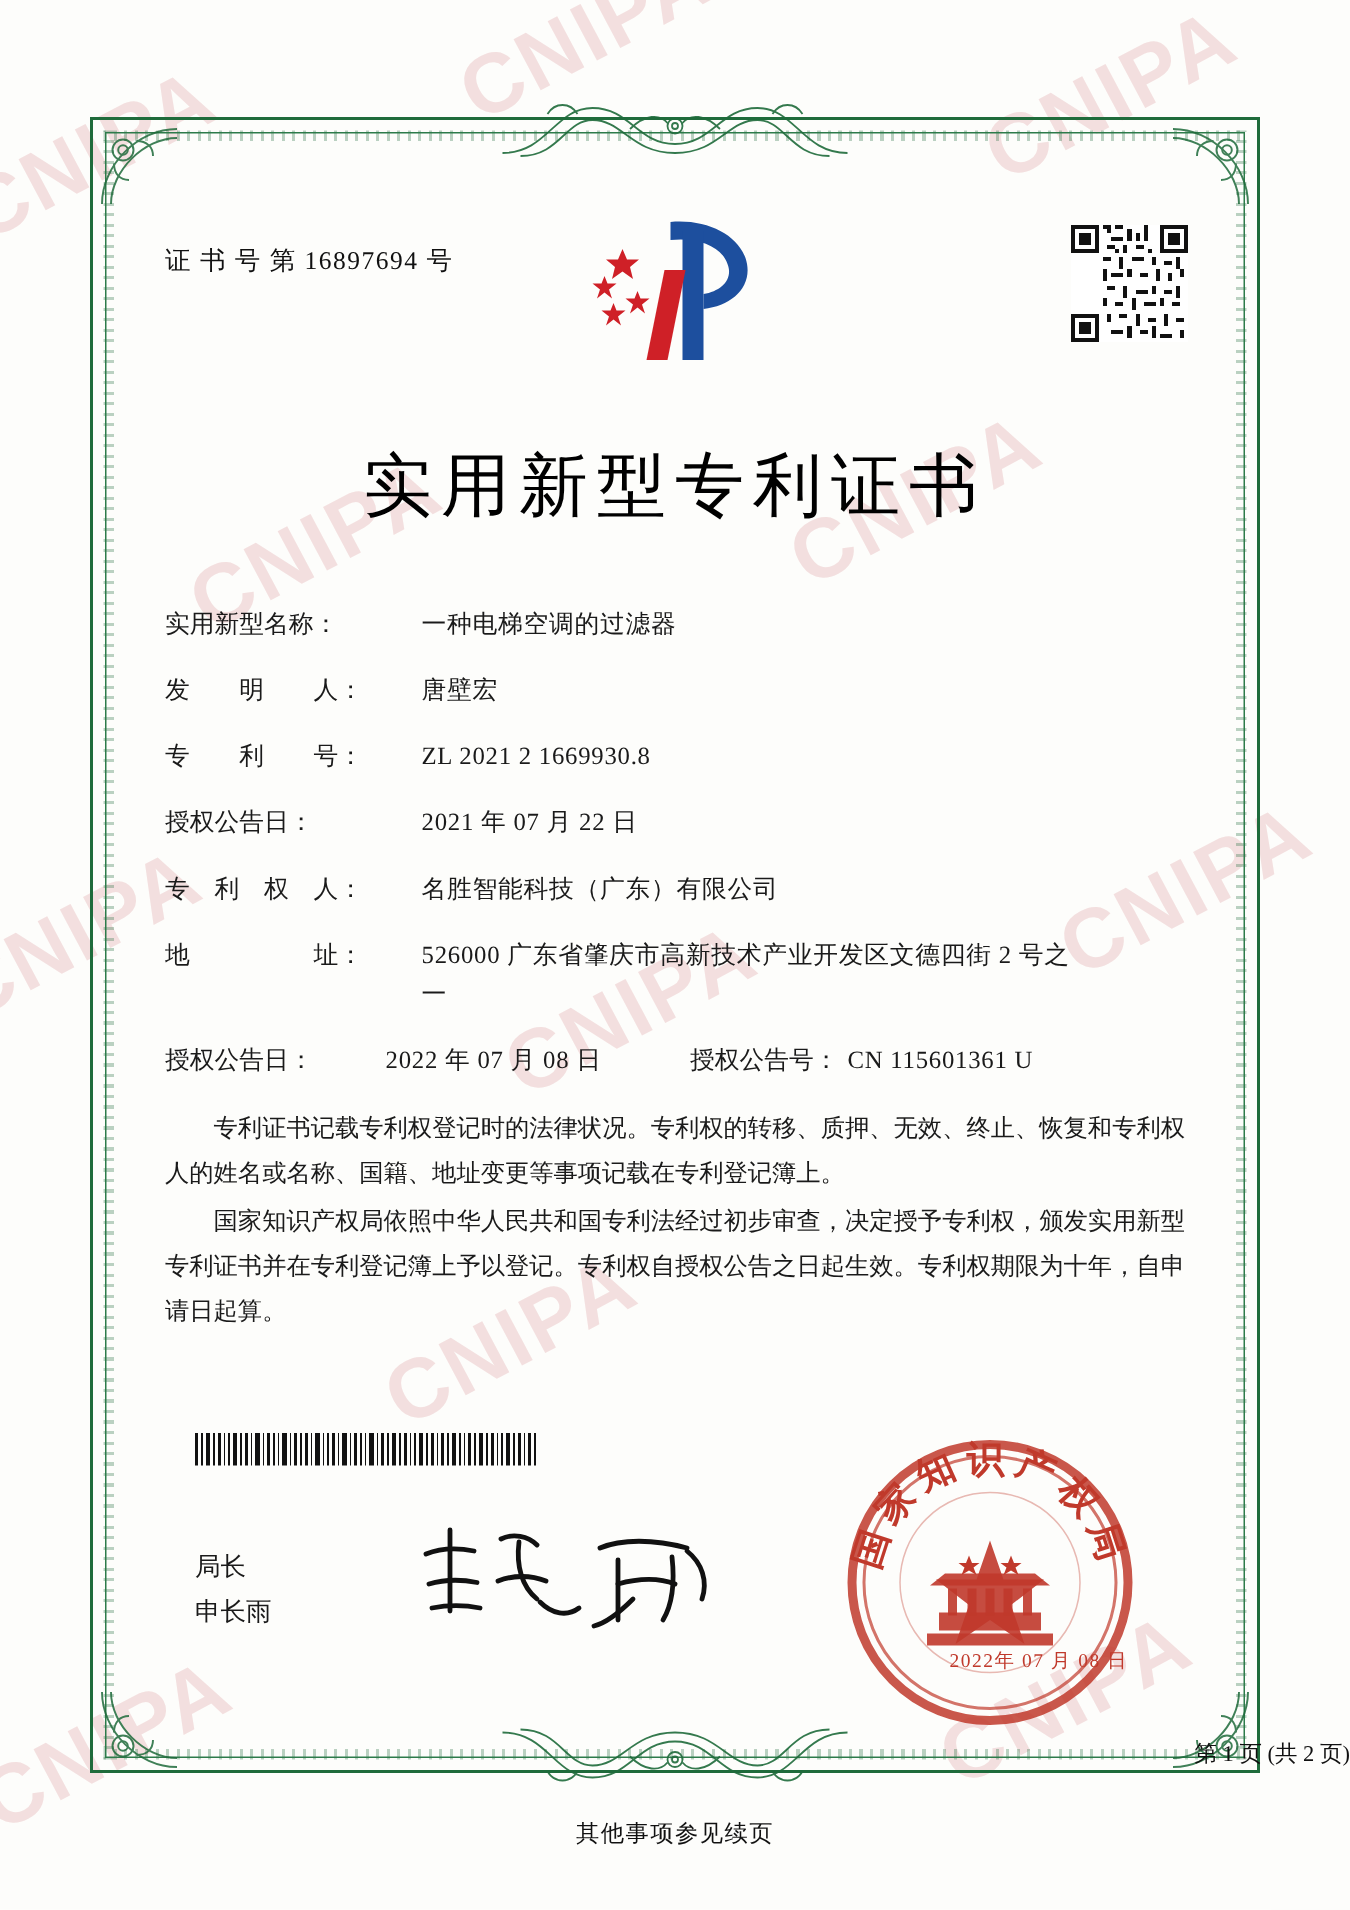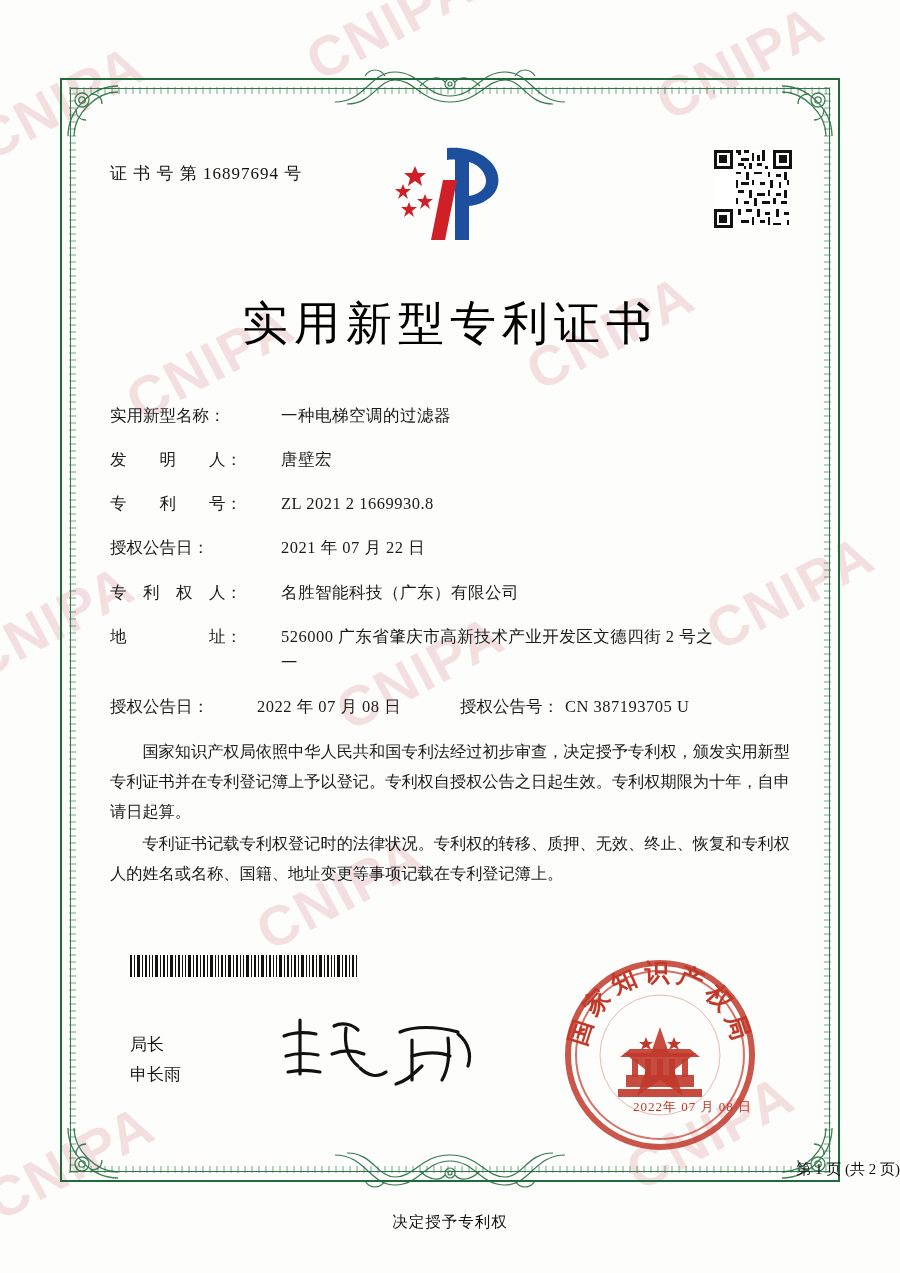--- a/index.html
+++ b/index.html
@@ -489,29 +489,29 @@
         </div>
       </div>
 
       <div class="dual-row">
         <div class="dual-left">
           <div class="field-label">授权公告日：</div>
           <div class="field-value">2022 年 07 月 08 日</div>
         </div>
         <div class="dual-right">
           <div class="field-label">授权公告号：</div>
-          <div class="field-value">CN 387193705 U</div>
+          <div class="field-value">CN 115601361 U</div>
         </div>
       </div>
 
     </div>
 
     <div class="paragraphs">
+      <p>专利证书记载专利权登记时的法律状况。专利权的转移、质押、无效、终止、恢复和专利权人的姓名或名称、国籍、地址变更等事项记载在专利登记簿上。</p>
       <p>国家知识产权局依照中华人民共和国专利法经过初步审查，决定授予专利权，颁发实用新型专利证书并在专利登记簿上予以登记。专利权自授权公告之日起生效。专利权期限为十年，自申请日起算。</p>
-      <p>专利证书记载专利权登记时的法律状况。专利权的转移、质押、无效、终止、恢复和专利权人的姓名或名称、国籍、地址变更等事项记载在专利登记簿上。</p>
     </div>
   </div>
 
   <svg class="barcode" viewBox="0 0 230 22" shape-rendering="crispEdges">
     <g fill="#111">
       <rect x="0" y="0" width="2" height="22"></rect>
         <rect x="4" y="0" width="1" height="22"></rect>
       <rect x="7" y="0" width="3" height="22"></rect>
         <rect x="12" y="0" width="1" height="22"></rect>
       <rect x="15" y="0" width="2" height="22"></rect>
@@ -622,14 +622,14 @@
       <g fill="#c0392b">
         <polygon points="-14,-30 -12,-25 -7,-25 -11,-22 -9,-17 -14,-20 -19,-17 -17,-22 -21,-25 -16,-25"></polygon>
         <polygon points="14,-30 16,-25 21,-25 17,-22 19,-17 14,-20 9,-17 11,-22 7,-25 12,-25"></polygon>
       </g>
     </g>
     <circle cx="100" cy="100" r="60" fill="none" stroke="#c0392b" stroke-width="1" opacity=".35"></circle>
   </svg>
   <div class="seal-date">2022年 07 月 08 日</div>
 
   <div class="page-num">第 1 页 (共 2 页)</div>
-  <div class="footer-note">决定授予专利权</div>
+  <div class="footer-note">其他事项参见续页</div>
 </div>
 
 </body></html>

